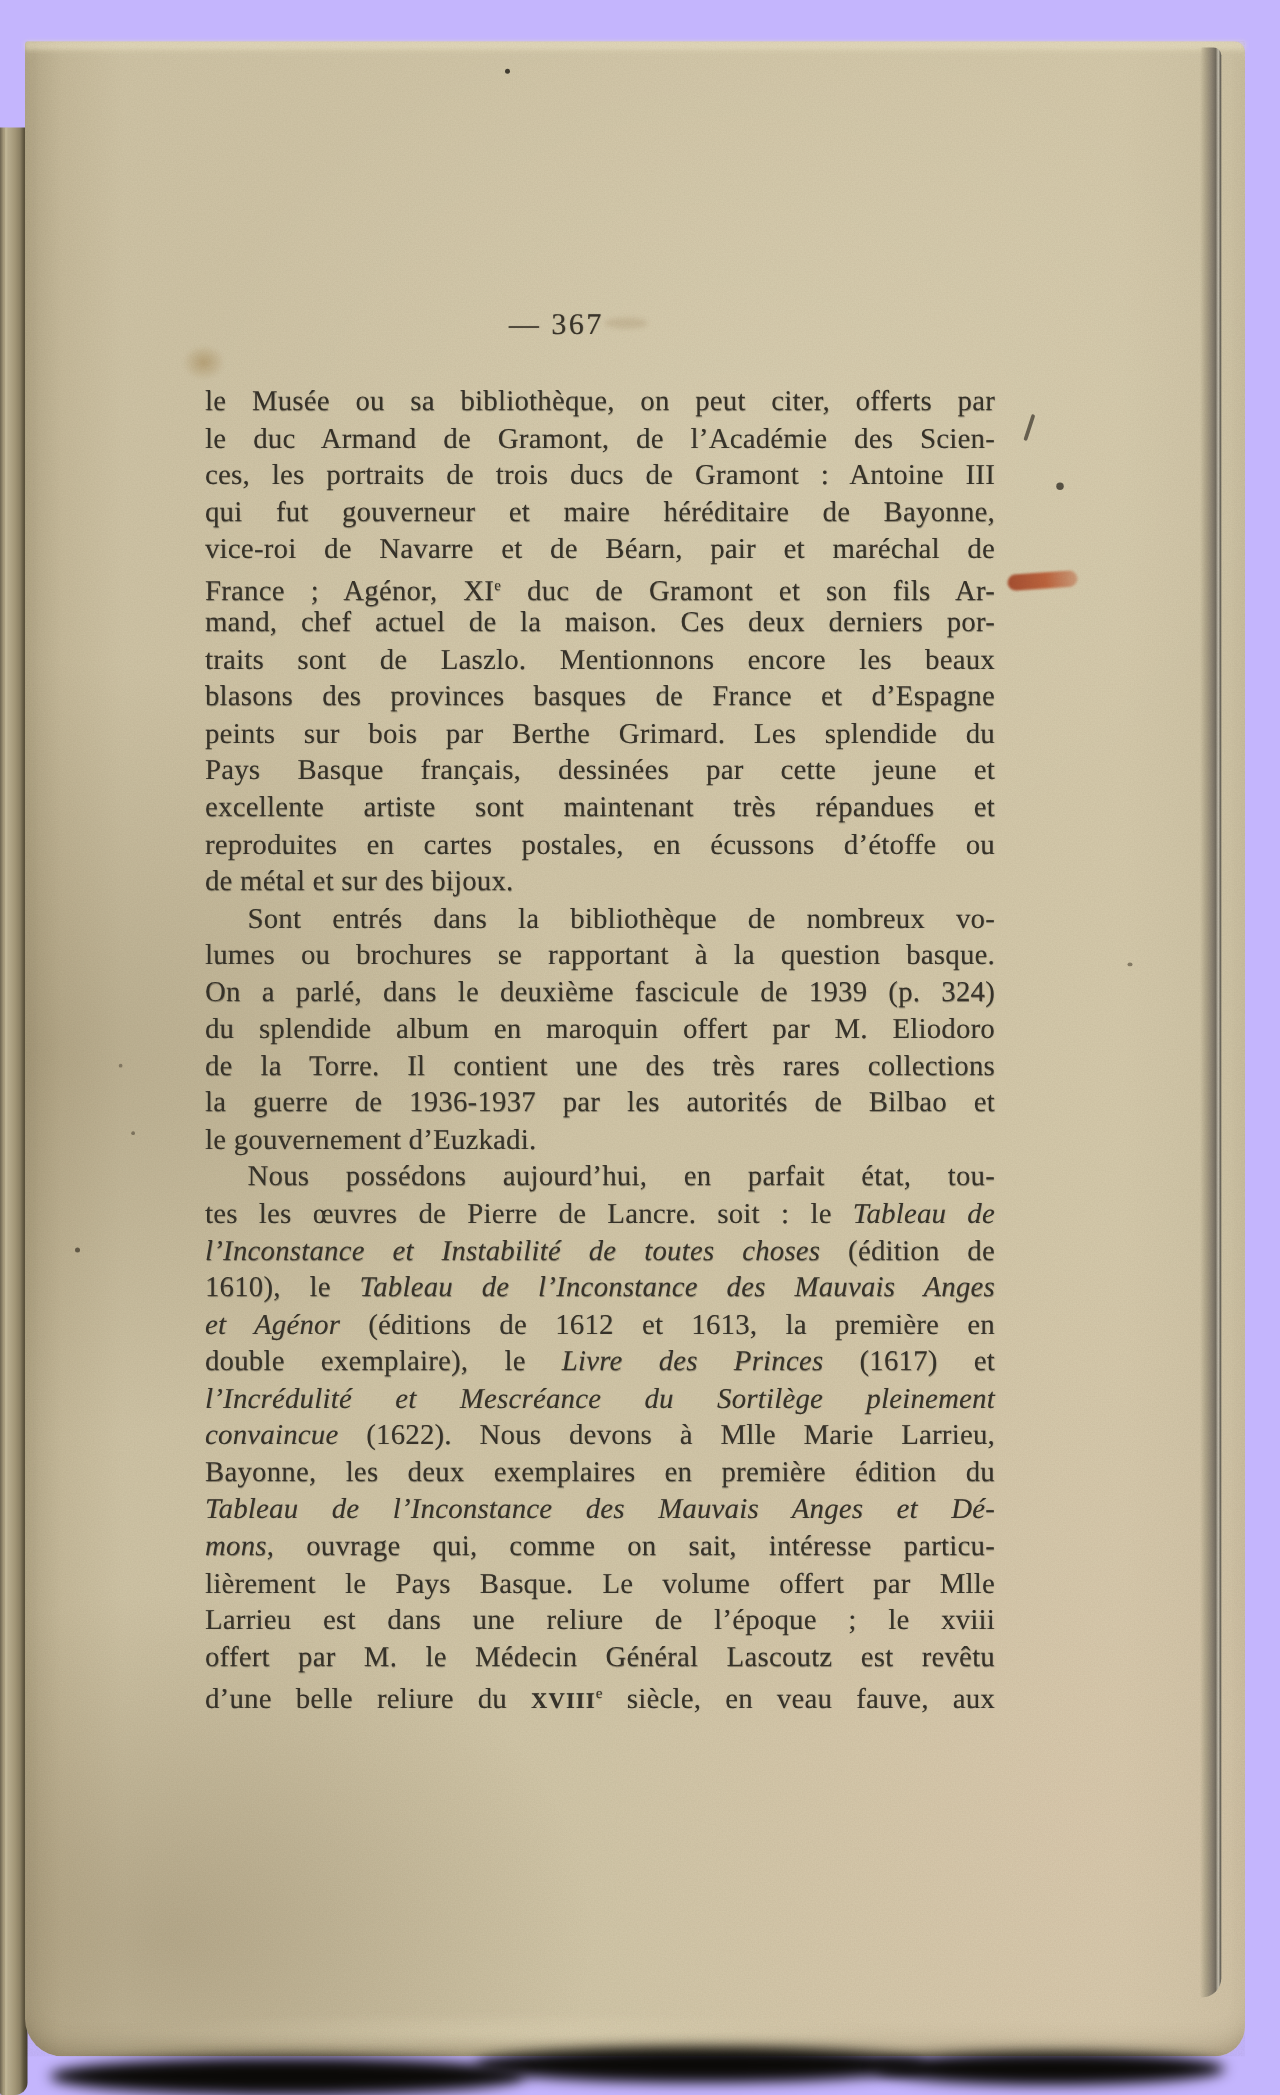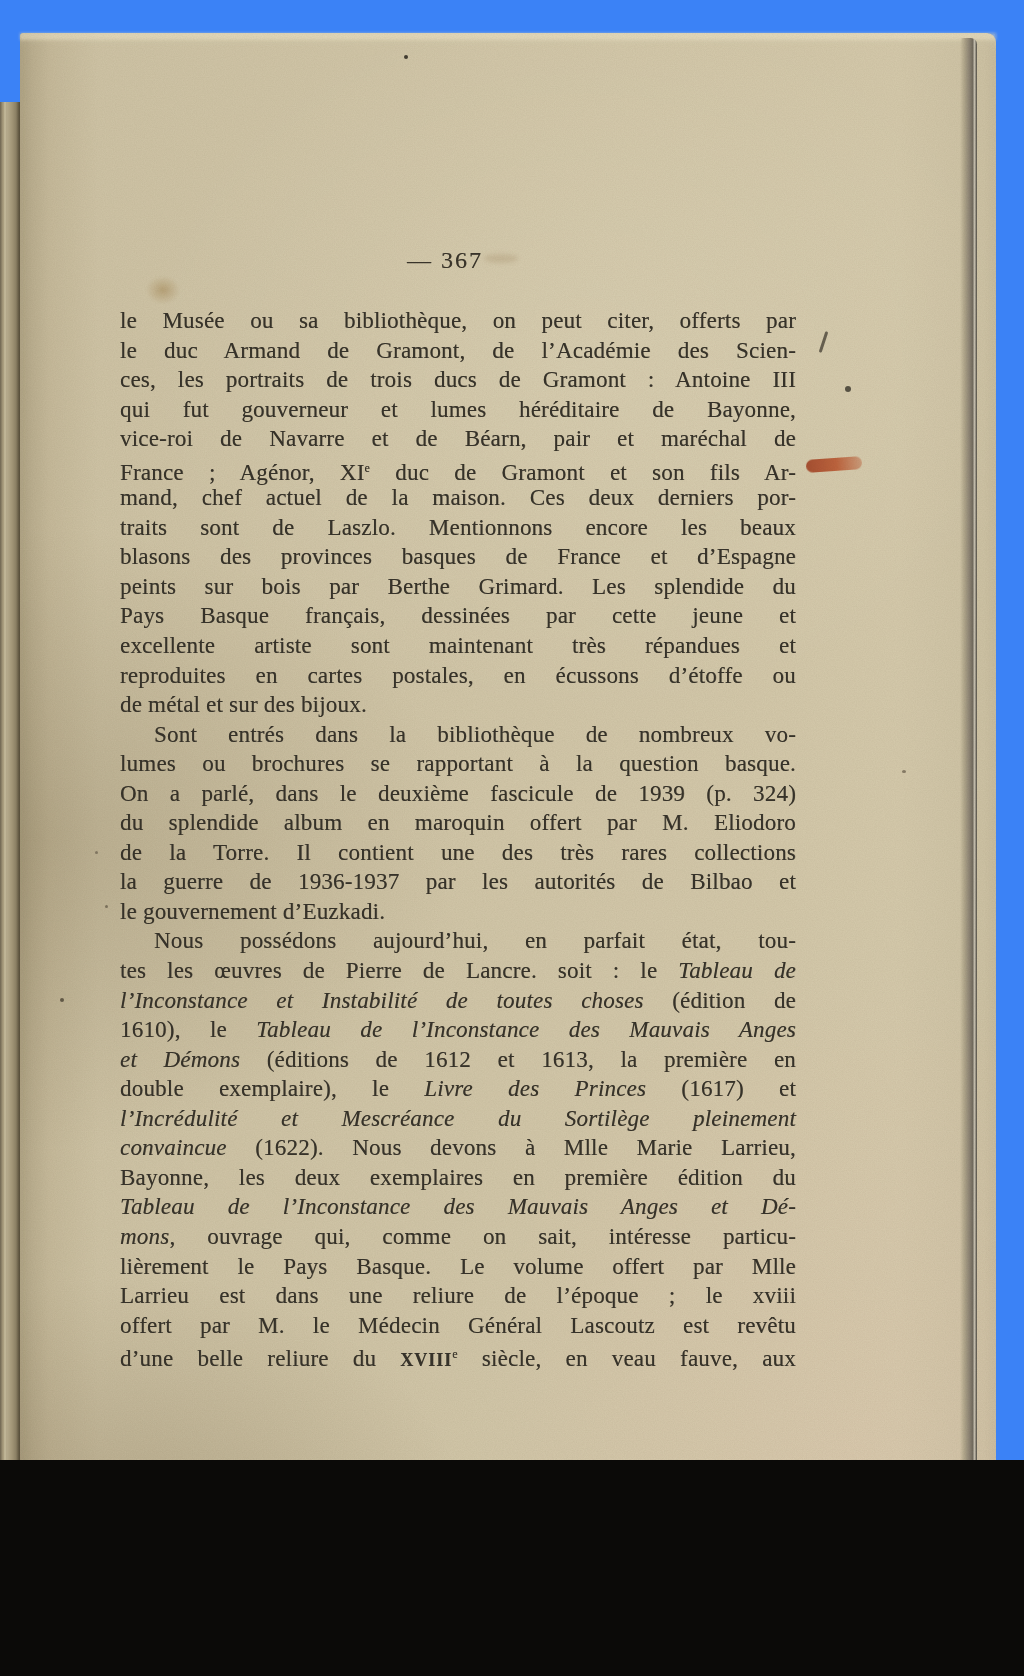--- a/index.html
+++ b/index.html
@@ -1,18 +1,18 @@
 <!DOCTYPE html>
 <html><head>
 <meta charset="utf-8">
 <title>Scanned book page</title>
 <style>
   html,body{margin:0;padding:0;background:#0b0a08;}
   body{width:1024px;height:1676px;overflow:hidden;font-family:"Liberation Serif","DejaVu Serif",serif;}
-  .scene{position:relative;width:1024px;height:1460px;background:#3b82f6;overflow:hidden;}
+  .scene{position:relative;width:1024px;height:1676px;background:#c4b5fd;overflow:hidden;}
 
   
   .prev-pages{position:absolute;left:0;top:102px;width:22px;height:1574px;
     background:linear-gradient(90deg,#6d6450 0px,#a89c7d 3px,#b5aa8c 7px,#a29677 12px,#8b8064 16px,#5e553f 19px,#46402f 22px);
     border-radius:0 0 10px 2px;}
   .prev-pages .edge-line{position:absolute;left:4px;top:0;width:2px;height:100%;background:rgba(222,212,180,.35);}
 
   
   .page{position:absolute;left:20px;top:33px;width:976px;height:1612px;
     border-radius:3px 9px 24px 30px;
@@ -30,21 +30,21 @@
 
   
   .fore-edge{position:absolute;left:960px;top:38px;width:17px;height:1560px;
     background:linear-gradient(90deg,rgba(176,166,139,0) 0,#b0a68b 25%,#8a8172 55%,#6e685c 74%,#c9c3b4 86%,#45423a 100%);
     border-radius:2px 8px 20px 2px;opacity:.95;}
 
   
   .text-block{position:absolute;left:120px;top:306px;width:676px;color:#37332a;
     font-size:23px;letter-spacing:.2px;filter:blur(.22px);
     text-shadow:.3px .4px .6px rgba(55,50,40,.5);}
-  .line{height:29.56px;line-height:29.56px;white-space:normal;text-align:left;}
+  .line{height:29.56px;line-height:29.56px;white-space:normal;text-align:left;margin-left:44px;}
   .line.j{text-align:justify;text-align-last:justify;}
   .line.ind{padding-left:34px;}
   .it{font-style:italic;}
   .sc{text-transform:uppercase;font-size:.78em;letter-spacing:1px;font-weight:bold;}
   .sup{font-size:12px;vertical-align:8px;}
 
   .page-number{position:absolute;left:120px;top:247px;width:676px;padding-right:26px;box-sizing:border-box;
     text-align:center;font-size:24px;letter-spacing:2px;color:#3a352b;filter:blur(.2px);
     text-shadow:.3px .4px .6px rgba(55,50,40,.5);}
 
@@ -88,21 +88,21 @@
   <div class="wave-shadow" style="left:380px;top:1638px;width:360px;height:28px;"></div>
   <div class="wave-shadow" style="left:700px;top:1642px;width:280px;height:26px;"></div>
   <div class="wave-shadow" style="left:40px;top:1646px;width:380px;height:30px;"></div>
 
   <div class="page-number">— 367</div>
 
   <div class="text-block">
       <div class="line j"><span>le Musée ou sa bibliothèque, on peut citer, offerts par</span></div>
       <div class="line j"><span>le duc Armand de Gramont, de l’Académie des Scien-</span></div>
       <div class="line j"><span>ces, les portraits de trois ducs de Gramont : Antoine III</span></div>
-      <div class="line j"><span>qui fut gouverneur et lumes héréditaire de Bayonne,</span></div>
+      <div class="line j"><span>qui fut gouverneur et maire héréditaire de Bayonne,</span></div>
       <div class="line j"><span>vice-roi de Navarre et de Béarn, pair et maréchal de</span></div>
       <div class="line j"><span>France ; Agénor, XI</span><span class="sup">e</span><span> duc de Gramont et son fils Ar-</span></div>
       <div class="line j"><span>mand, chef actuel de la maison. Ces deux derniers por-</span></div>
       <div class="line j"><span>traits sont de Laszlo. Mentionnons encore les beaux</span></div>
       <div class="line j"><span>blasons des provinces basques de France et d’Espagne</span></div>
       <div class="line j"><span>peints sur bois par Berthe Grimard. Les splendide du</span></div>
       <div class="line j"><span>Pays Basque français, dessinées par cette jeune et</span></div>
       <div class="line j"><span>excellente artiste sont maintenant très répandues et</span></div>
       <div class="line j"><span>reproduites en cartes postales, en écussons d’étoffe ou</span></div>
       <div class="line"><span>de métal et sur des bijoux.</span></div>
@@ -110,21 +110,21 @@
       <div class="line j"><span>lumes ou brochures se rapportant à la question basque.</span></div>
       <div class="line j"><span>On a parlé, dans le deuxième fascicule de 1939 (p. 324)</span></div>
       <div class="line j"><span>du splendide album en maroquin offert par M. Eliodoro</span></div>
       <div class="line j"><span>de la Torre. Il contient une des très rares collections</span></div>
       <div class="line j"><span>la guerre de 1936-1937 par les autorités de Bilbao et</span></div>
       <div class="line"><span>le gouvernement d’Euzkadi.</span></div>
       <div class="line j ind"><span>Nous possédons aujourd’hui, en parfait état, tou-</span></div>
       <div class="line j"><span>tes les œuvres de Pierre de Lancre. soit : le </span><span class="it">Tableau de</span></div>
       <div class="line j"><span class="it">l’Inconstance et Instabilité de toutes choses</span><span> (édition de</span></div>
       <div class="line j"><span>1610), le </span><span class="it">Tableau de l’Inconstance des Mauvais Anges</span></div>
-      <div class="line j"><span class="it">et Démons</span><span> (éditions de 1612 et 1613, la première en</span></div>
+      <div class="line j"><span class="it">et Agénor</span><span> (éditions de 1612 et 1613, la première en</span></div>
       <div class="line j"><span>double exemplaire), le </span><span class="it">Livre des Princes</span><span> (1617) et</span></div>
       <div class="line j"><span class="it">l’Incrédulité et Mescréance du Sortilège pleinement</span></div>
       <div class="line j"><span class="it">convaincue</span><span> (1622). Nous devons à Mlle Marie Larrieu,</span></div>
       <div class="line j"><span>Bayonne, les deux exemplaires en première édition du</span></div>
       <div class="line j"><span class="it">Tableau de l’Inconstance des Mauvais Anges et Dé-</span></div>
       <div class="line j"><span class="it">mons</span><span>, ouvrage qui, comme on sait, intéresse particu-</span></div>
       <div class="line j"><span>lièrement le Pays Basque. Le volume offert par Mlle</span></div>
       <div class="line j"><span>Larrieu est dans une reliure de l’époque ; le xviii</span></div>
       <div class="line j"><span>offert par M. le Médecin Général Lascoutz est revêtu</span></div>
       <div class="line j"><span>d’une belle reliure du </span><span class="sc">xviii</span><span class="sup">e</span><span> siècle, en veau fauve, aux</span></div>

